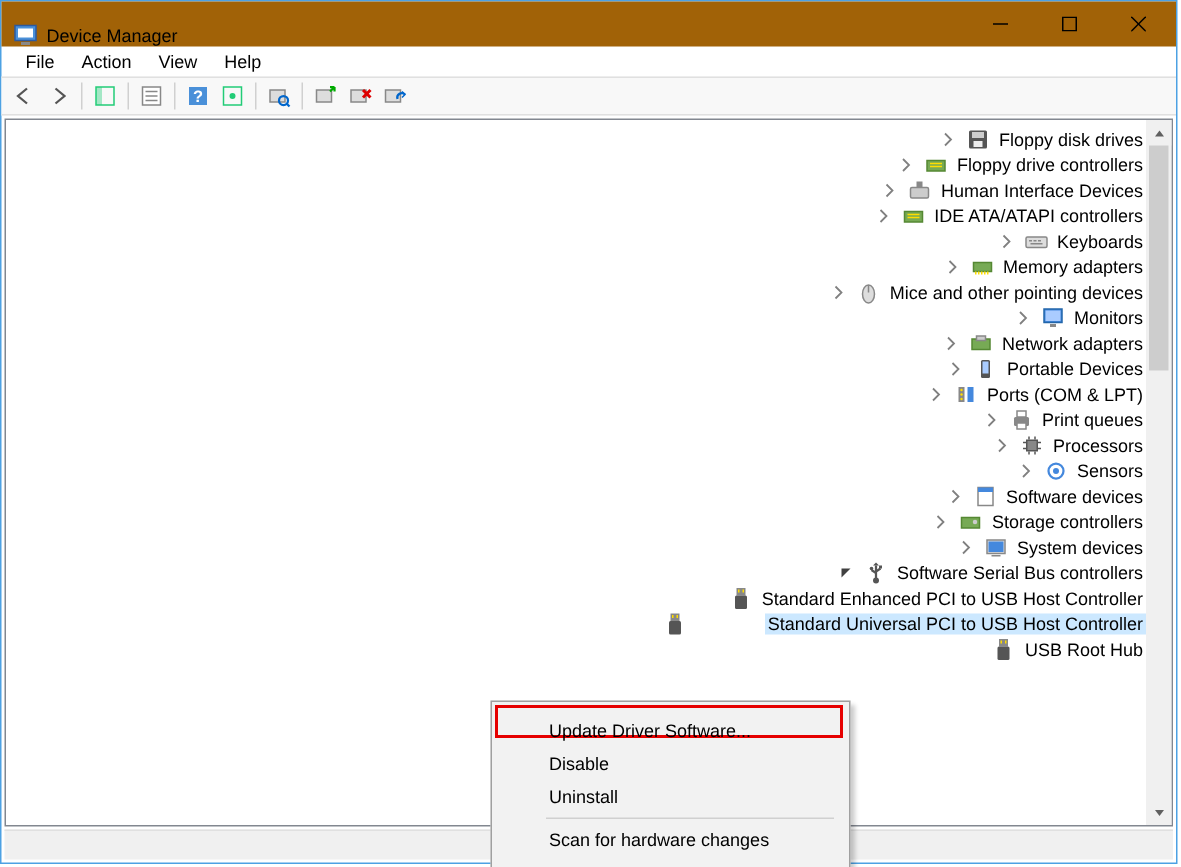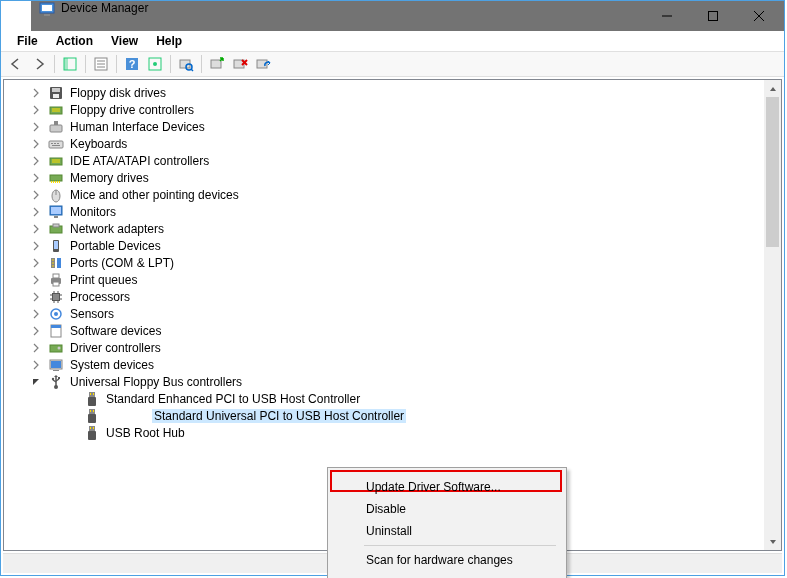--- a/index.html
+++ b/index.html
@@ -1,30 +1,30 @@
 <!DOCTYPE html>
 <html><head>
 <meta charset="utf-8">
 <style>
 * { box-sizing: border-box; margin: 0; padding: 0; }
 body { font-family: "Segoe UI", Tahoma, sans-serif; font-size: 12px; background: #fff; width: 787px; height: 578px; overflow: hidden; }
 .window { border: 1px solid #4da1e3; width: 785px; height: 576px; display: flex; flex-direction: column; background: #fff; }
-.titlebar { height: 30px; display: flex; align-items: flex-start; padding: 0 2px 0 8px; background: #737373; margin-left: 30px; }
+.titlebar { height: 30px; display: flex; align-items: flex-end; padding: 0 2px 0 8px; background: #a16207; }
 .title-icon { width: 16px; height: 16px; margin-right: 6px; display: flex; align-items: center; justify-content: center; }
 .title-text { flex: 1; font-size: 12px; color: #000; }
 .win-controls { display: flex; }
 .win-btn { width: 46px; height: 30px; display: flex; align-items: center; justify-content: center; cursor: pointer; }
-.menubar { height: 20px; display: flex; align-items: center; padding: 0 8px; gap: 2px; font-weight: bold; }
+.menubar { height: 20px; display: flex; align-items: center; padding: 0 8px; gap: 2px; }
 .menu-item { padding: 2px 8px; cursor: pointer; }
 .toolbar { height: 26px; border-top: 1px solid #e0e0e0; border-bottom: 1px solid #e0e0e0; background: #f8f8f8; display: flex; align-items: center; padding: 0 4px; gap: 1px; }
 .tool-btn { width: 22px; height: 22px; display: flex; align-items: center; justify-content: center; cursor: pointer; border: 1px solid transparent; }
 .tool-sep { width: 1px; height: 18px; background: #d0d0d0; margin: 0 3px; }
 .content { flex: 1; display: flex; border: 1px solid #828790; margin: 2px; position: relative; overflow: hidden; }
 .tree { flex: 1; overflow-y: auto; padding: 4px 0; }
-.tree-row { display: flex; align-items: center; height: 17px; padding-left: 8px; white-space: nowrap; }
+.tree-row { display: flex; align-items: center; height: 17px; padding-left: 8px; white-space: nowrap; justify-content: flex-end; }
 .tree-row.depth1 { padding-left: 26px; }
 .tree-row.depth2 { padding-left: 62px; }
 .expand { width: 12px; height: 12px; display: flex; align-items: center; justify-content: center; margin-right: 6px; cursor: pointer; }
 .node-icon { width: 16px; height: 16px; margin-right: 4px; display: flex; align-items: center; justify-content: center; }
 .node-label { padding: 0 2px; }
 .node-label.selected { background: #cce8ff; margin-left: 48px; }
 .scrollbar { width: 17px; background: #f0f0f0; display: flex; flex-direction: column; position: relative; }
 .scroll-arrow { height: 17px; display: flex; align-items: center; justify-content: center; cursor: pointer; background: #f0f0f0; }
 .scroll-thumb { position: absolute; top: 17px; left: 2px; right: 2px; height: 150px; background: #cdcdcd; cursor: pointer; }
 .statusbar { height: 20px; border-top: 1px solid #e0e0e0; background: #f0f0f0; margin: 0 2px 2px 2px; }
@@ -193,61 +193,61 @@
     <span class="node-label">Human Interface Devices</span>
   </div>
         <div class="tree-row depth1">
     <span class="expand">
             <svg width="10" height="10">
               <path d="M3 1 L7 5 L3 9" fill="none" stroke="#808080" stroke-width="1.2"></path>
             </svg>
           </span>
     <span class="node-icon">
             <svg width="16" height="16">
+              <rect x="2" y="5" width="12" height="7" fill="#7a5" stroke="#583"></rect>
+              <line x1="4" y1="7" x2="12" y2="7" stroke="#fd0"></line>
+              <line x1="4" y1="9" x2="12" y2="9" stroke="#fd0"></line>
+            </svg>
+          </span>
+    <span class="node-label">IDE ATA/ATAPI controllers</span>
+  </div>
+        <div class="tree-row depth1">
+    <span class="expand">
+            <svg width="10" height="10">
+              <path d="M3 1 L7 5 L3 9" fill="none" stroke="#808080" stroke-width="1.2"></path>
+            </svg>
+          </span>
+    <span class="node-icon">
+            <svg width="16" height="16">
               <rect x="1" y="5" width="14" height="7" fill="#ddd" stroke="#888" rx="1"></rect>
               <rect x="3" y="7" width="2" height="1" fill="#888"></rect>
               <rect x="6" y="7" width="2" height="1" fill="#888"></rect>
               <rect x="9" y="7" width="2" height="1" fill="#888"></rect>
               <rect x="4" y="9" width="8" height="1" fill="#888"></rect>
             </svg>
           </span>
     <span class="node-label">Keyboards</span>
-  </div>
-        <div class="tree-row depth1">
-    <span class="expand">
-            <svg width="10" height="10">
-              <path d="M3 1 L7 5 L3 9" fill="none" stroke="#808080" stroke-width="1.2"></path>
-            </svg>
-          </span>
-    <span class="node-icon">
-            <svg width="16" height="16">
-              <rect x="2" y="5" width="12" height="7" fill="#7a5" stroke="#583"></rect>
-              <line x1="4" y1="7" x2="12" y2="7" stroke="#fd0"></line>
-              <line x1="4" y1="9" x2="12" y2="9" stroke="#fd0"></line>
-            </svg>
-          </span>
-    <span class="node-label">IDE ATA/ATAPI controllers</span>
   </div>
         <div class="tree-row depth1">
     <span class="expand">
             <svg width="10" height="10">
               <path d="M3 1 L7 5 L3 9" fill="none" stroke="#808080" stroke-width="1.2"></path>
             </svg>
           </span>
     <span class="node-icon">
             <svg width="16" height="16">
               <rect x="2" y="5" width="12" height="6" fill="#7a5" stroke="#583"></rect>
               <rect x="3" y="11" width="1" height="2" fill="#fd0"></rect>
               <rect x="5" y="11" width="1" height="2" fill="#fd0"></rect>
               <rect x="7" y="11" width="1" height="2" fill="#fd0"></rect>
               <rect x="9" y="11" width="1" height="2" fill="#fd0"></rect>
               <rect x="11" y="11" width="1" height="2" fill="#fd0"></rect>
             </svg>
           </span>
-    <span class="node-label">Memory drives</span>
+    <span class="node-label">Memory adapters</span>
   </div>
         <div class="tree-row depth1">
     <span class="expand">
             <svg width="10" height="10">
               <path d="M3 1 L7 5 L3 9" fill="none" stroke="#808080" stroke-width="1.2"></path>
             </svg>
           </span>
     <span class="node-icon">
             <svg width="16" height="16">
               <ellipse cx="8" cy="9" rx="4" ry="6" fill="#ddd" stroke="#888"></ellipse>
@@ -386,21 +386,21 @@
             <svg width="10" height="10">
               <path d="M3 1 L7 5 L3 9" fill="none" stroke="#808080" stroke-width="1.2"></path>
             </svg>
           </span>
     <span class="node-icon">
             <svg width="16" height="16">
               <rect x="2" y="5" width="12" height="7" fill="#7a5" stroke="#583"></rect>
               <circle cx="11" cy="8" r="1.5" fill="#ccc"></circle>
             </svg>
           </span>
-    <span class="node-label">Driver controllers</span>
+    <span class="node-label">Storage controllers</span>
   </div>
         <div class="tree-row depth1">
     <span class="expand">
             <svg width="10" height="10">
               <path d="M3 1 L7 5 L3 9" fill="none" stroke="#808080" stroke-width="1.2"></path>
             </svg>
           </span>
     <span class="node-icon">
             <svg width="16" height="16">
               <rect x="2" y="3" width="12" height="9" fill="#ddd" stroke="#888"></rect>
@@ -419,21 +419,21 @@
     <span class="node-icon">
             <svg width="16" height="16">
               <circle cx="8" cy="13" r="2" fill="#555"></circle>
               <line x1="8" y1="3" x2="8" y2="13" stroke="#555" stroke-width="1.5"></line>
               <path d="M8 8 L5 6 M8 7 L11 5" stroke="#555" stroke-width="1.5"></path>
               <circle cx="5" cy="5" r="1.2" fill="#555"></circle>
               <rect x="10" y="3" width="2" height="2" fill="#555"></rect>
               <path d="M6 3 L8 1 L10 3" fill="#555"></path>
             </svg>
           </span>
-    <span class="node-label">Universal Floppy Bus controllers</span>
+    <span class="node-label">Software Serial Bus controllers</span>
   </div>
         <div class="tree-row depth2">
         <span class="expand"></span>
         <span class="node-icon">
             <svg width="16" height="16">
               <rect x="5" y="1" width="6" height="5" fill="#888"></rect>
               <rect x="4" y="6" width="8" height="9" fill="#555" rx="1"></rect>
               <rect x="6" y="2" width="1" height="2" fill="#fd0"></rect>
               <rect x="9" y="2" width="1" height="2" fill="#fd0"></rect>
             </svg>

